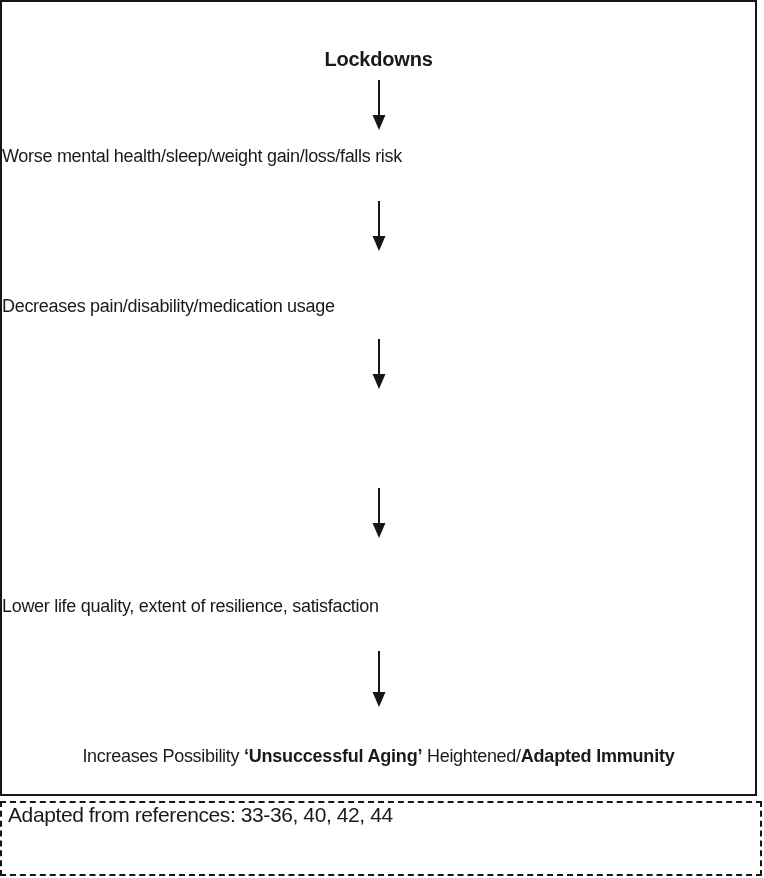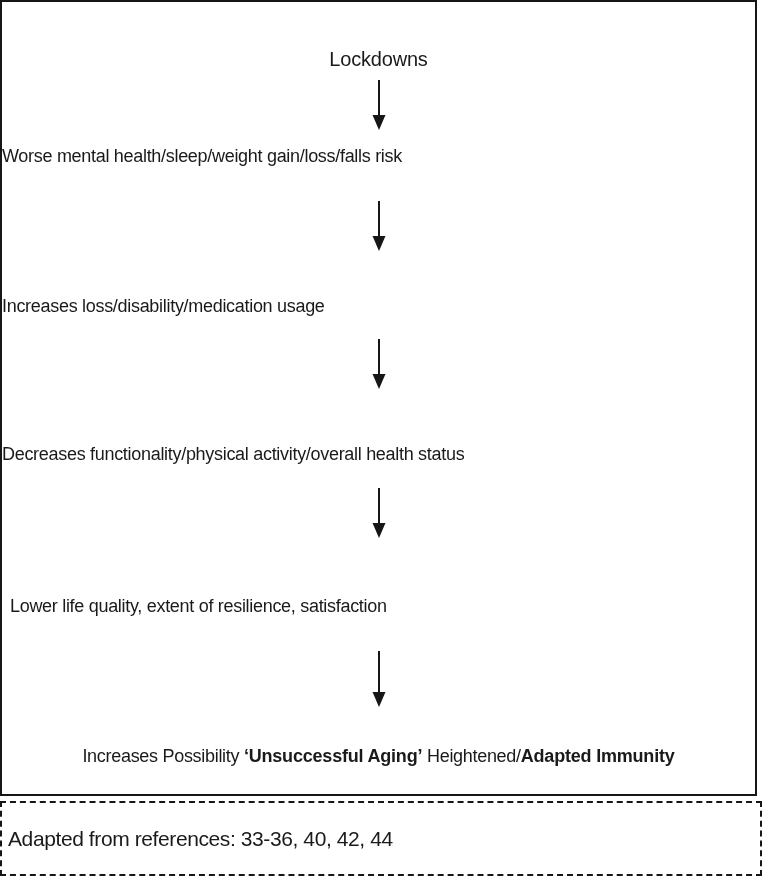--- a/index.html
+++ b/index.html
@@ -26,36 +26,36 @@
     box-sizing: border-box;
     background: #ffffff;
   }
   .flow-title {
     position: absolute;
     left: 0;
     right: 0;
     top: 46px;
     text-align: center;
     font-size: 20px;
-    font-weight: normal;
+    font-weight: bold;
     letter-spacing: -0.2px;
   }
   .flow-step {
     position: absolute;
     left: 0;
     right: 0;
     text-align: left;
     font-size: 18px;
     letter-spacing: -0.3px;
     white-space: nowrap;
   }
   .step-0 { top: 144px; }
   .step-1 { top: 294px; }
   .step-2 { top: 442px; }
-  .step-3 { top: 594px; padding-left: 8px; }
+  .step-3 { top: 594px; }
   .flow-final {
     position: absolute;
     left: 0;
     right: 0;
     top: 744px;
     text-align: center;
     font-size: 18px;
     letter-spacing: -0.3px;
     white-space: nowrap;
   }
@@ -76,21 +76,21 @@
   .note-box {
     position: absolute;
     left: 0;
     top: 801px;
     width: 762px;
     height: 75px;
     border: 2px dashed #161616;
     box-sizing: border-box;
     background: #ffffff;
     display: flex;
-    align-items: center;
+    align-items: flex-start;
     padding-left: 6px;
   }
   .note-text {
     font-size: 21px;
     letter-spacing: -0.4px;
     white-space: nowrap;
   }
 </style>
 </head>
 <body>
@@ -110,30 +110,29 @@
 
     <div class="flow-step step-0">Worse mental health/sleep/weight gain/loss/falls risk</div>
 
     <div class="arrow arrow-1">
       <svg viewBox="0 0 22 50" aria-hidden="true">
         <line x1="11" y1="0" x2="11" y2="37" stroke="#161616" stroke-width="2"></line>
         <polygon points="11,50 4.5,35 17.5,35" fill="#161616"></polygon>
       </svg>
     </div>
 
-    <div class="flow-step step-1">Increases loss/disability/medication usage</div>
+    <div class="flow-step step-1">Decreases pain/disability/medication usage</div>
 
     <div class="arrow arrow-2">
       <svg viewBox="0 0 22 50" aria-hidden="true">
         <line x1="11" y1="0" x2="11" y2="37" stroke="#161616" stroke-width="2"></line>
         <polygon points="11,50 4.5,35 17.5,35" fill="#161616"></polygon>
       </svg>
     </div>
 
-    <div class="flow-step step-2">Decreases functionality/physical activity/overall health status</div>
 
     <div class="arrow arrow-3">
       <svg viewBox="0 0 22 50" aria-hidden="true">
         <line x1="11" y1="0" x2="11" y2="37" stroke="#161616" stroke-width="2"></line>
         <polygon points="11,50 4.5,35 17.5,35" fill="#161616"></polygon>
       </svg>
     </div>
 
     <div class="flow-step step-3">Lower life quality, extent of resilience, satisfaction</div>
 

